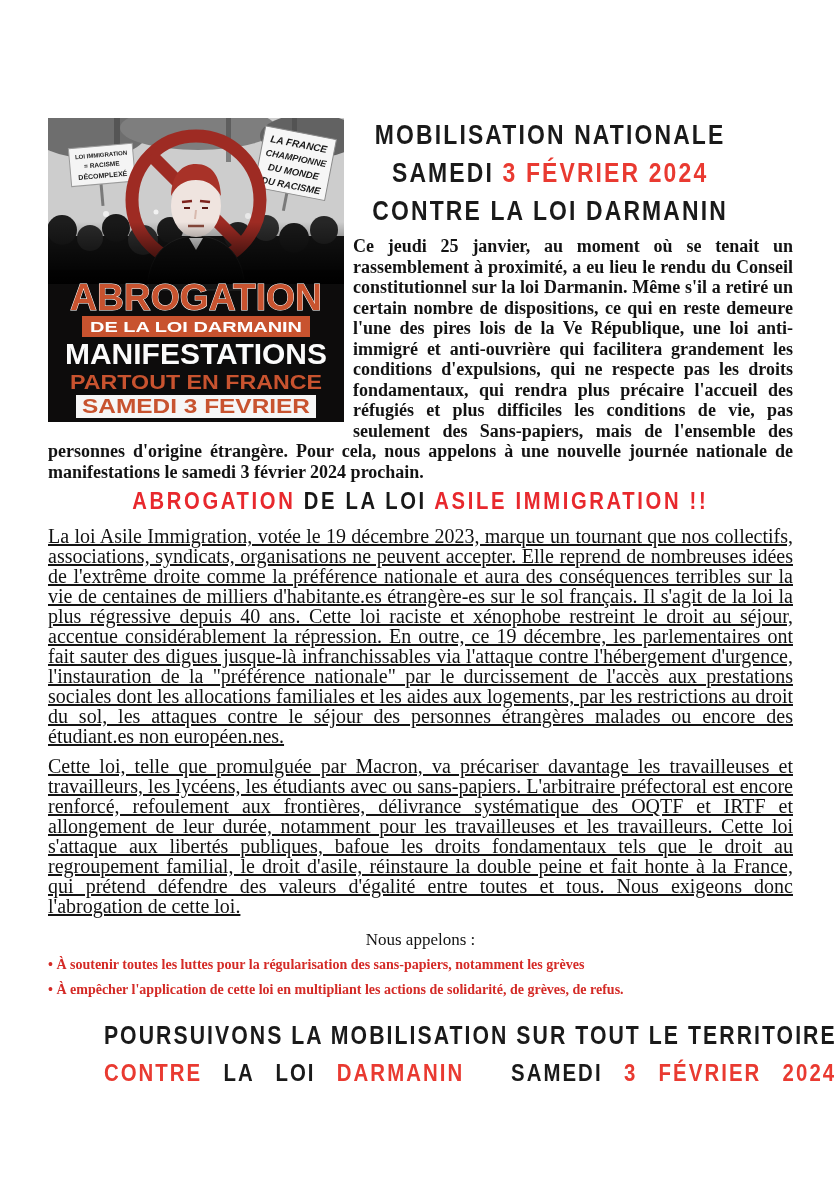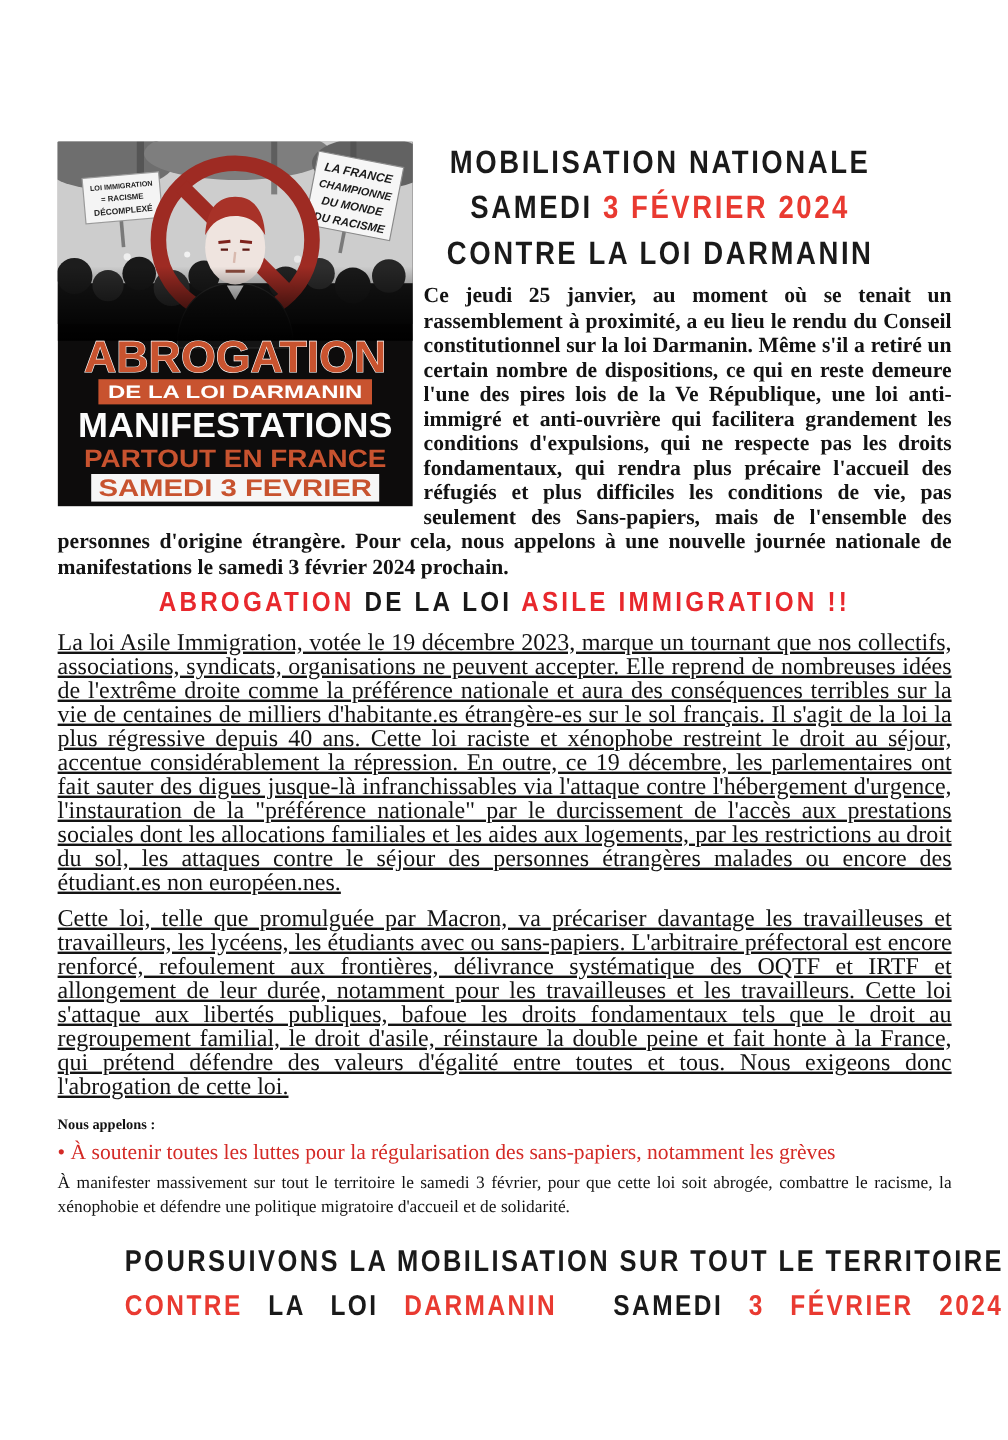--- a/index.html
+++ b/index.html
@@ -66,27 +66,28 @@
   .section-heading .red{color:var(--red-heading);}
   .section-heading .black{color:#181818;}
   .body-par{
     font-size:20px;
     line-height:20px;
     text-align:justify;
     margin-top:10px;
     text-decoration:underline;
   }
   .appeal-label{
-    font-size:12px;
-    font-weight:700;
+    font-size:17px;
+    font-weight:400;
     margin-top:14px;
+    text-align:center;
   }
   .bullet{
-    font-size:18px;
-    font-weight:400;
+    font-size:14px;
+    font-weight:700;
     line-height:20px;
     color:var(--red-bullet);
     text-align:justify;
     margin-top:5px;
   }
   .final-par{
     font-size:14.5px;
     line-height:20px;
     text-align:justify;
     margin-top:6px;
@@ -222,21 +223,21 @@
 
   <h2 class="section-heading">
     <span class="scaled"><span class="red">ABROGATION</span> <span class="black">DE LA LOI</span> <span class="red">ASILE IMMIGRATION !!</span></span>
   </h2>
 
   <p class="body-par">La loi Asile Immigration, votée le 19 décembre 2023, marque un tournant que nos collectifs, associations, syndicats, organisations ne peuvent accepter. Elle reprend de nombreuses idées de l'extrême droite comme la préférence nationale et aura des conséquences terribles sur la vie de centaines de milliers d'habitante.es étrangère-es sur le sol français. Il s'agit de la loi la plus régressive depuis 40 ans. Cette loi raciste et xénophobe restreint le droit au séjour, accentue considérablement la répression. En outre, ce 19 décembre, les parlementaires ont fait sauter des digues jusque-là infranchissables via l'attaque contre l'hébergement d'urgence, l'instauration de la "préférence nationale" par le durcissement de l'accès aux prestations sociales dont les allocations familiales et les aides aux logements, par les restrictions au droit du sol, les attaques contre le séjour des personnes étrangères malades ou encore des étudiant.es non européen.nes.</p>
   <p class="body-par">Cette loi, telle que promulguée par Macron, va précariser davantage les travailleuses et travailleurs, les lycéens, les étudiants avec ou sans-papiers. L'arbitraire préfectoral est encore renforcé, refoulement aux frontières, délivrance systématique des OQTF et IRTF et allongement de leur durée, notamment pour les travailleuses et les travailleurs. Cette loi s'attaque aux libertés publiques, bafoue les droits fondamentaux tels que le droit au regroupement familial, le droit d'asile, réinstaure la double peine et fait honte à la France, qui prétend défendre des valeurs d'égalité entre toutes et tous. Nous exigeons donc l'abrogation de cette loi.</p>
 
   <p class="appeal-label">Nous appelons :</p>
   <p class="bullet">• À soutenir toutes les luttes pour la régularisation des sans-papiers, notamment les grèves</p>
-  <p class="final-par">À manifester massivement sur tout le territoire le samedi 3 février, pour que cette loi soit abrogée, combattre le racisme, la xénophobie et défendre une politique migratoire d'accueil et de solidarité.</p>
+  <p class="bullet">• À empêcher l'application de cette loi en multipliant les actions de solidarité, de grèves, de refus.</p>
 
   <div class="footer">
     <div class="footer-line1">POURSUIVONS LA MOBILISATION SUR TOUT LE TERRITOIRE</div>
     <div class="footer-line2">
       <span class="red">CONTRE</span>
       <span class="black">LA LOI</span>
       <span class="red">DARMANIN</span><span class="footer-gap"></span>
       <span class="black">SAMEDI</span>
       <span class="red">3 FÉVRIER 2024</span>
     </div>

